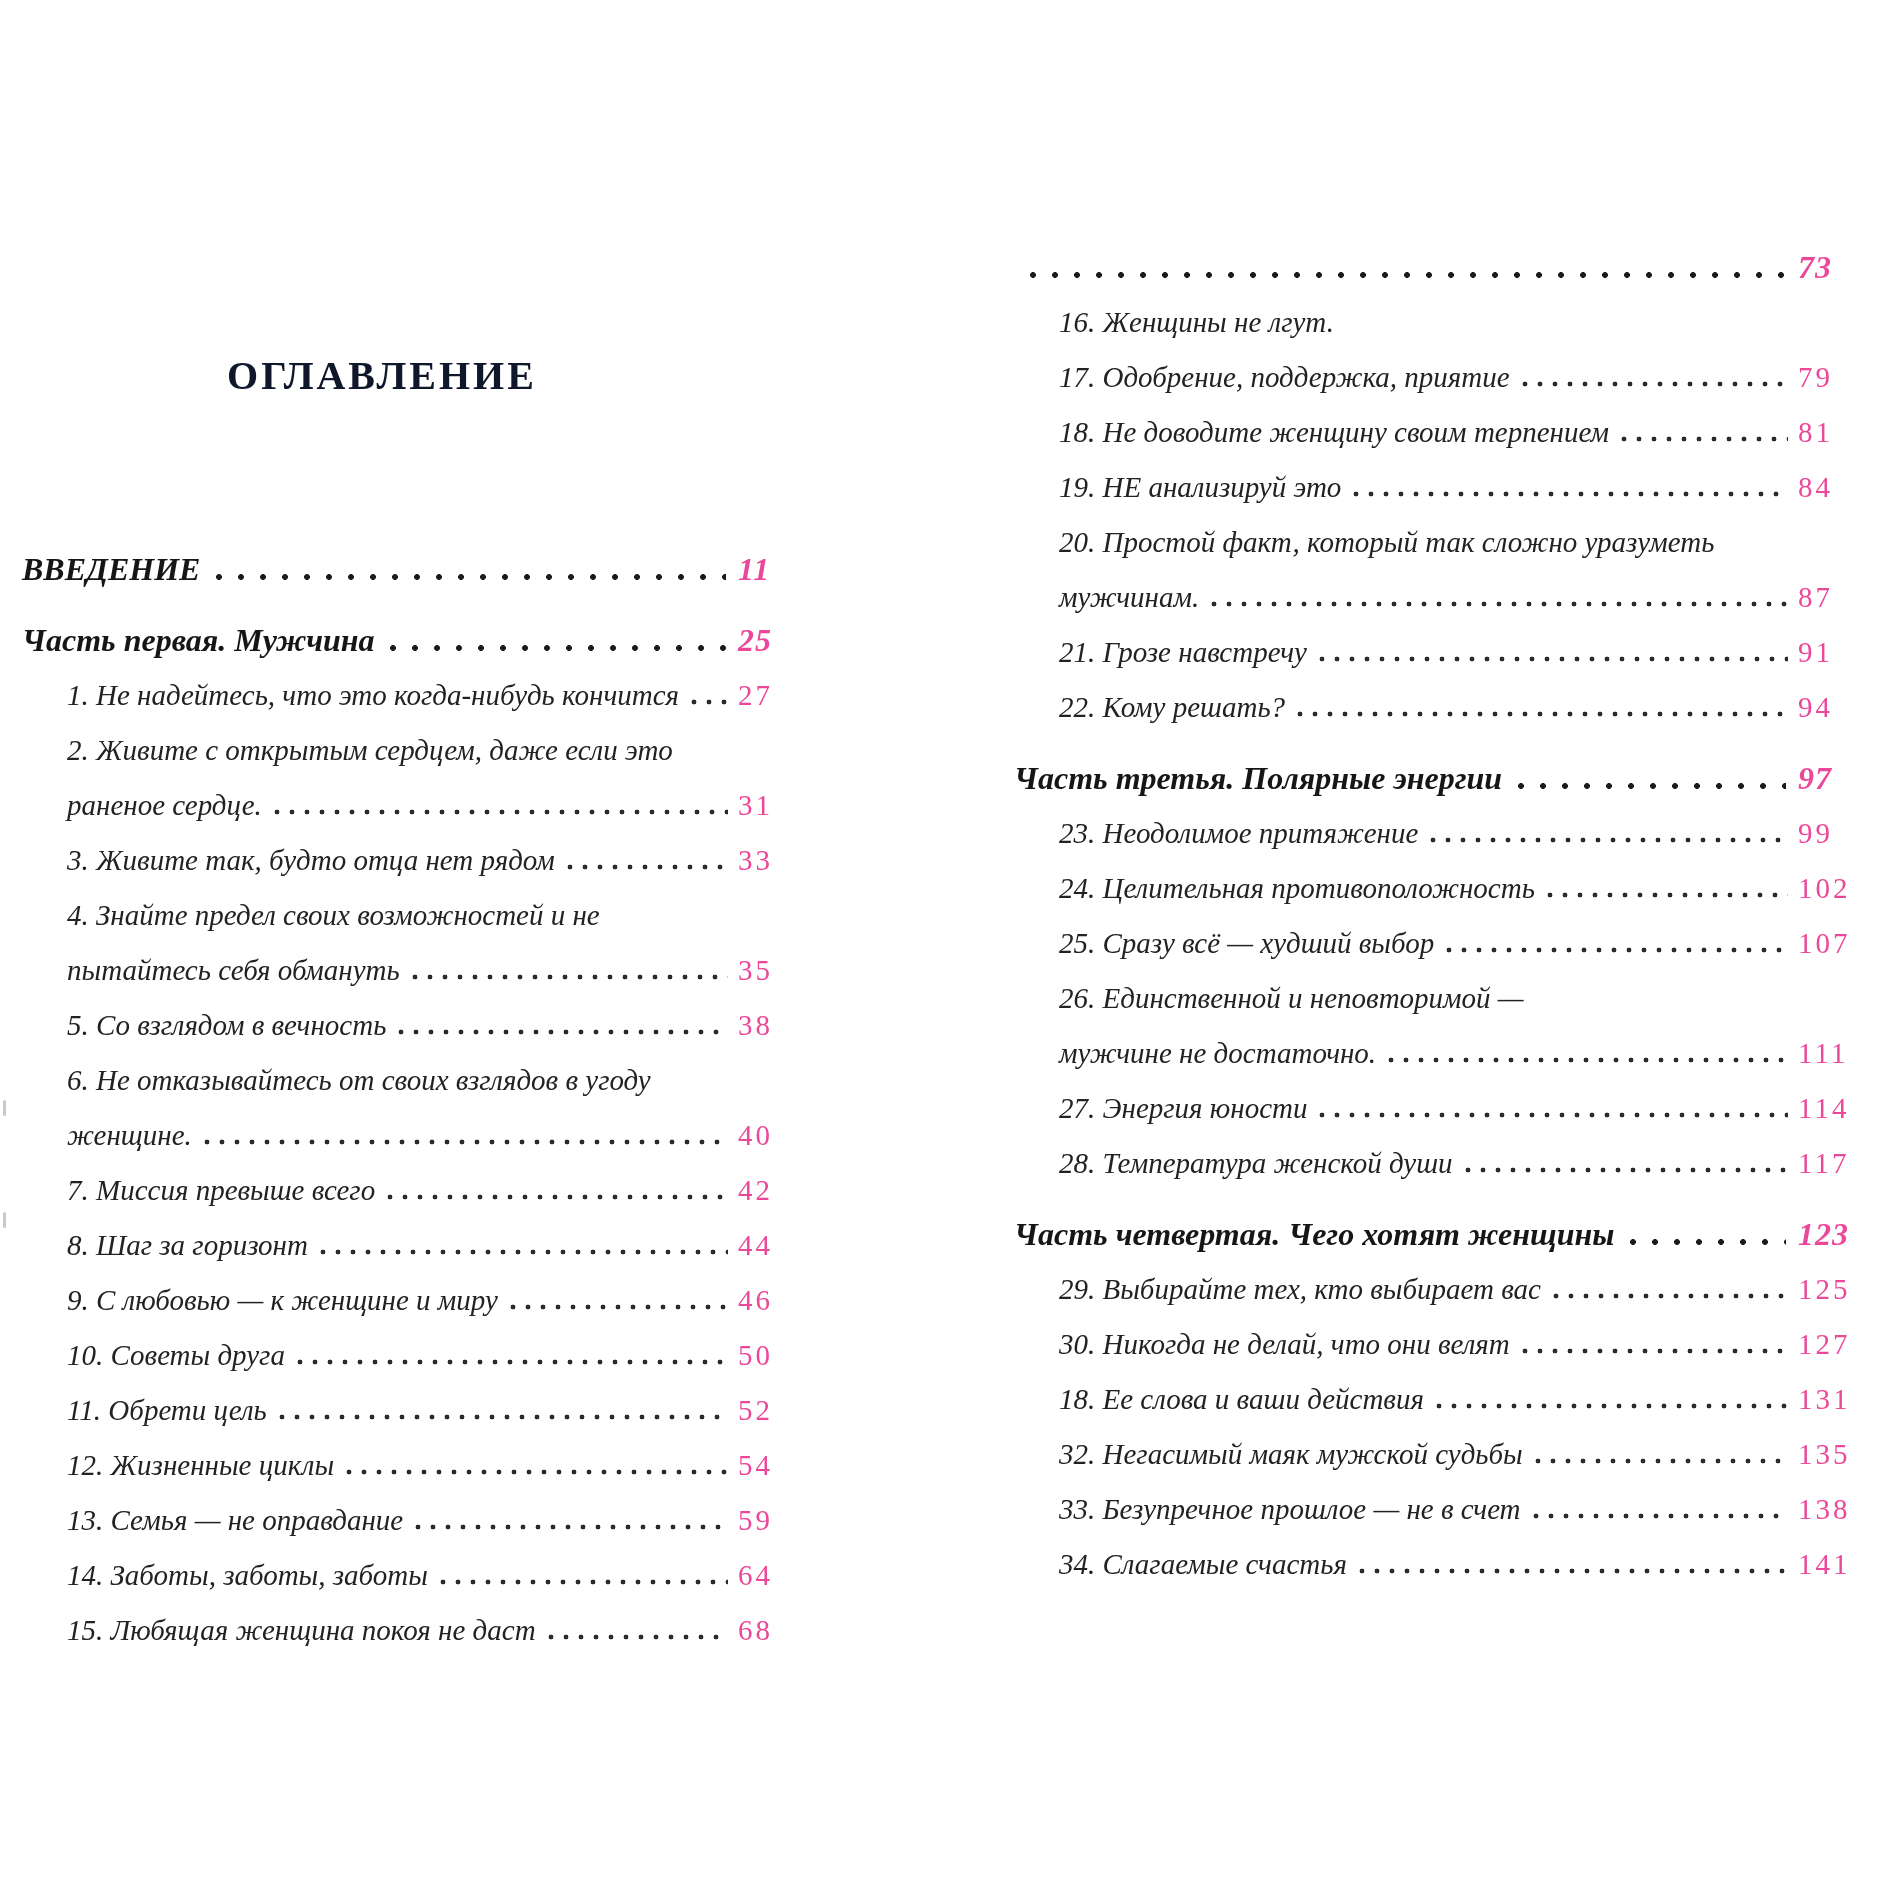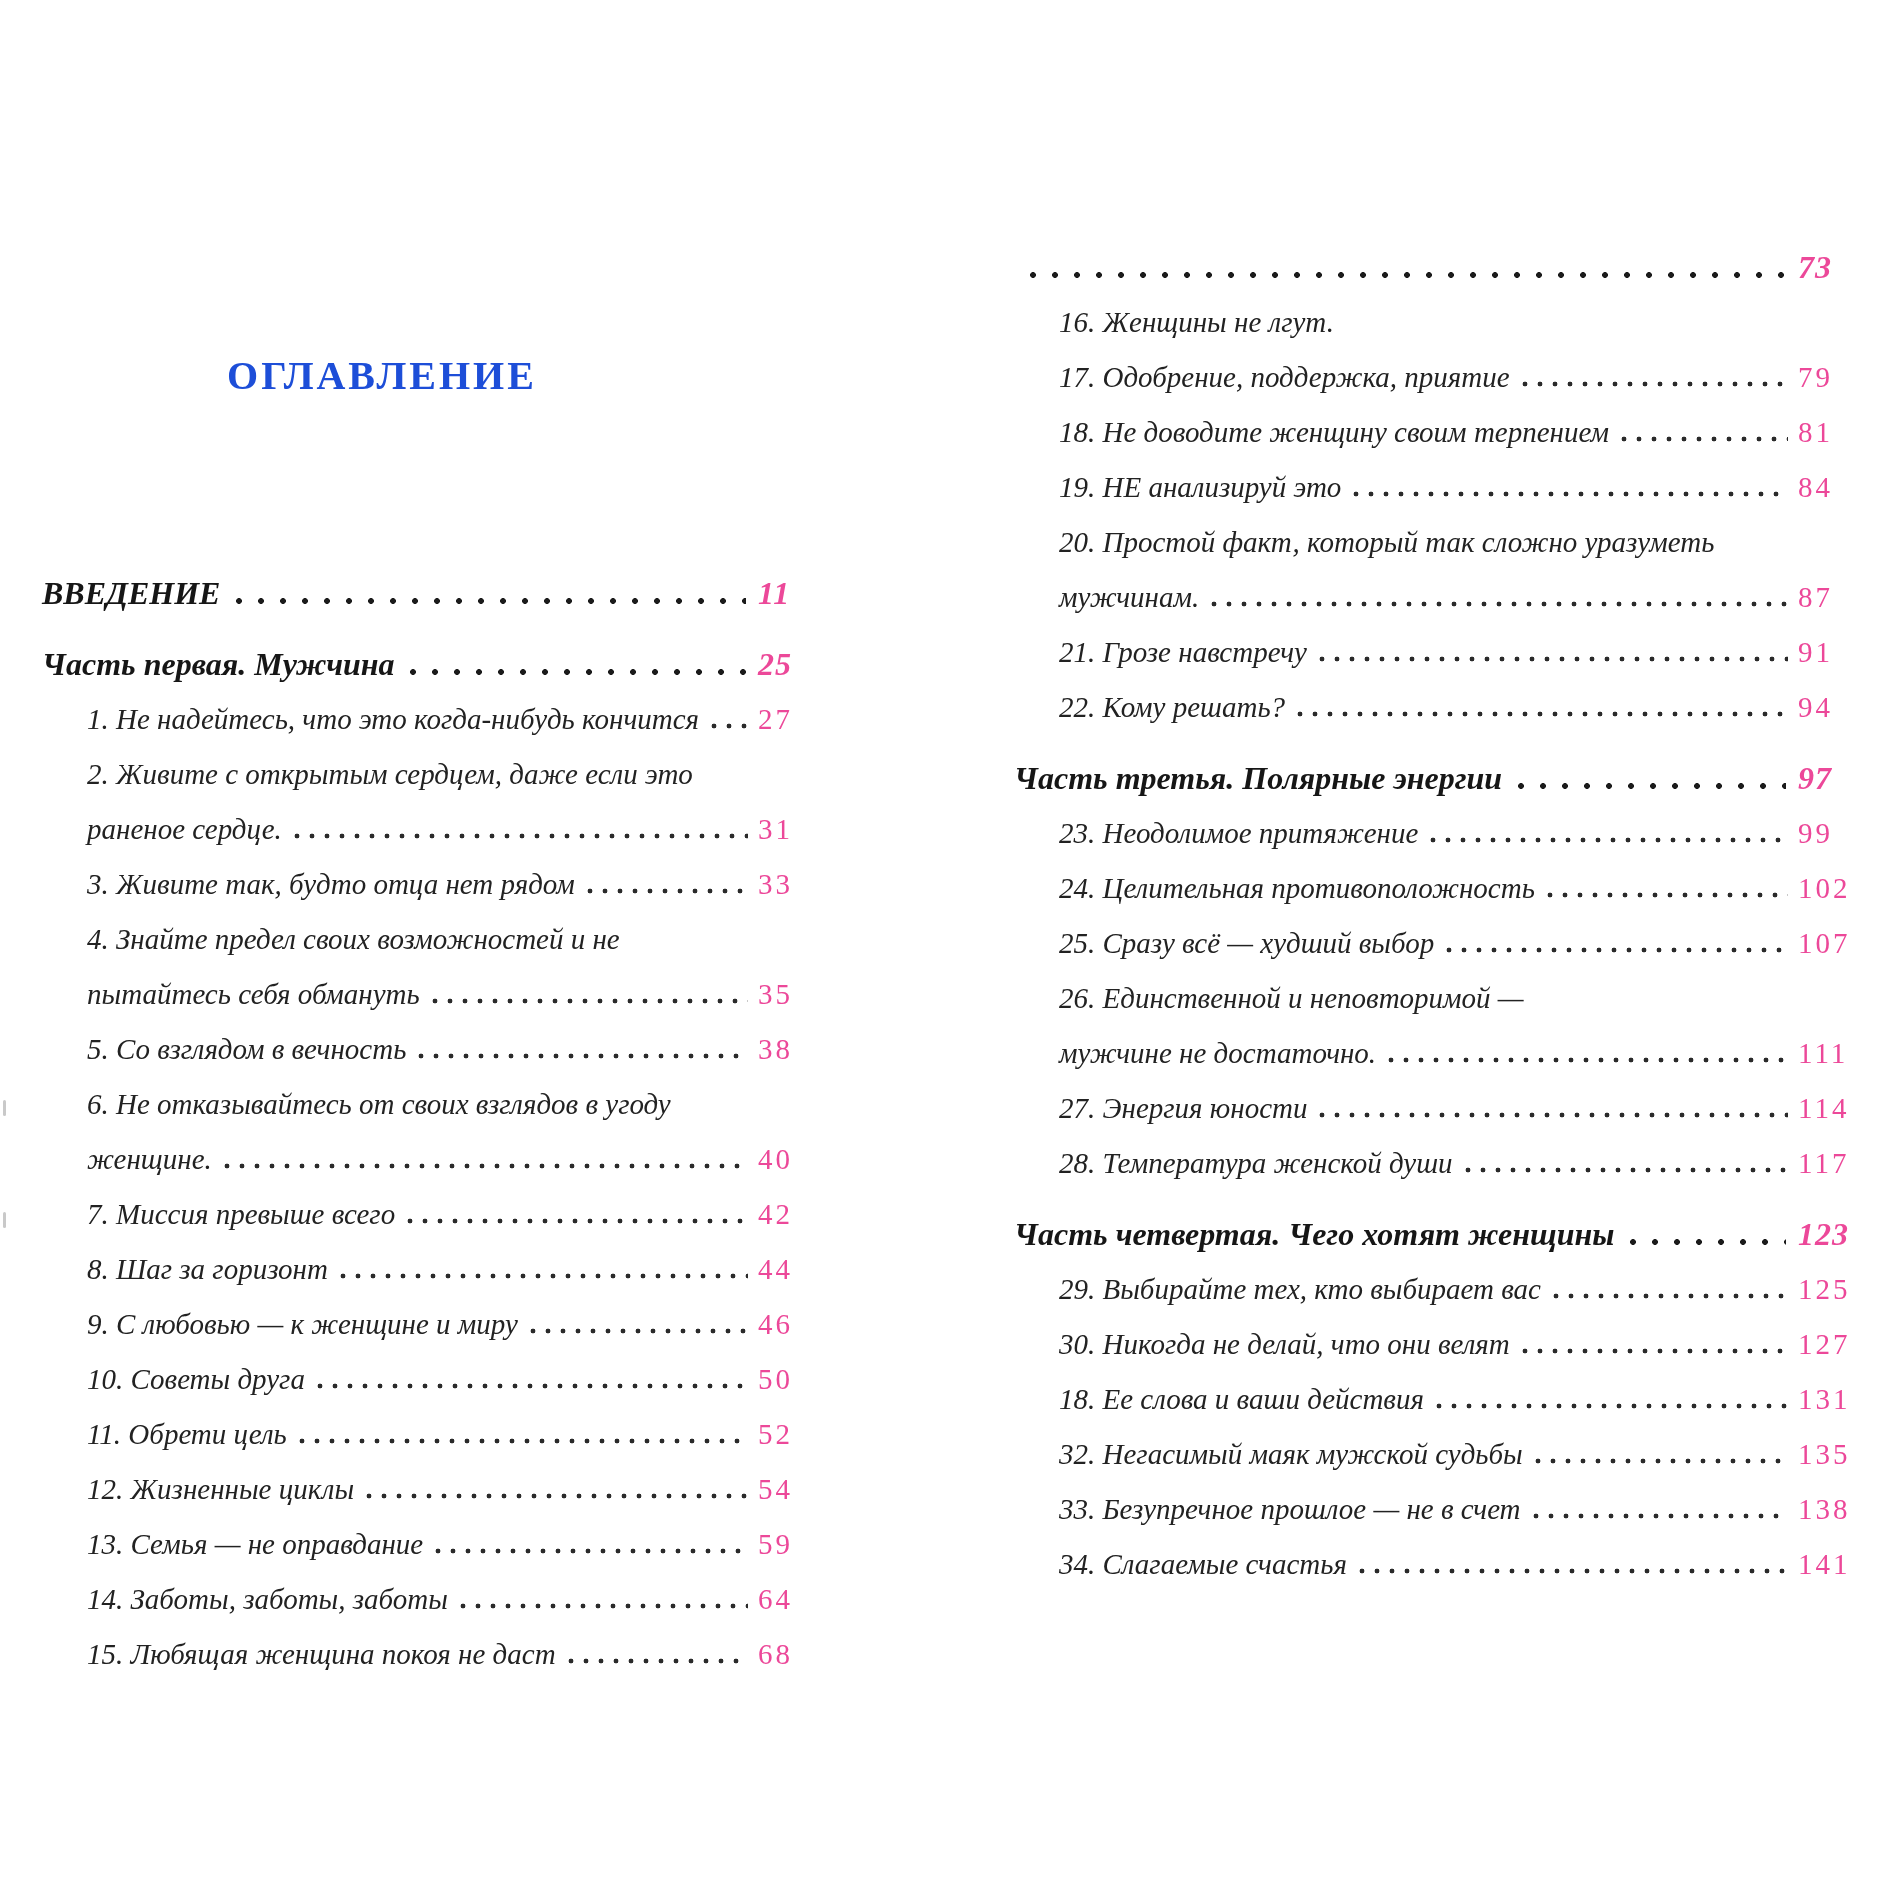--- a/index.html
+++ b/index.html
@@ -22,26 +22,26 @@
     left: 22px;
     width: 780px;
     padding-right: 60px;
     box-sizing: border-box;
     text-align: center;
     font-size: 40px;
     font-weight: bold;
     letter-spacing: 3px;
     line-height: 1;
     margin: 0;
-    color: #1d4ed8;
+    color: #0f172a;
   }
   .col {
     position: absolute;
   }
-  .col-left  { left: 22px;  top: 566px; width: 780px; margin-left: 20px; }
+  .col-left  { left: 22px;  top: 542px; width: 780px; }
   .col-right { left: 1014px; top: 240px; width: 848px; }
 
   .row {
     display: flex;
     align-items: baseline;
     height: 55px;
     line-height: 55px;
     white-space: nowrap;
   }
   .row.gap { margin-top: 16px; }

